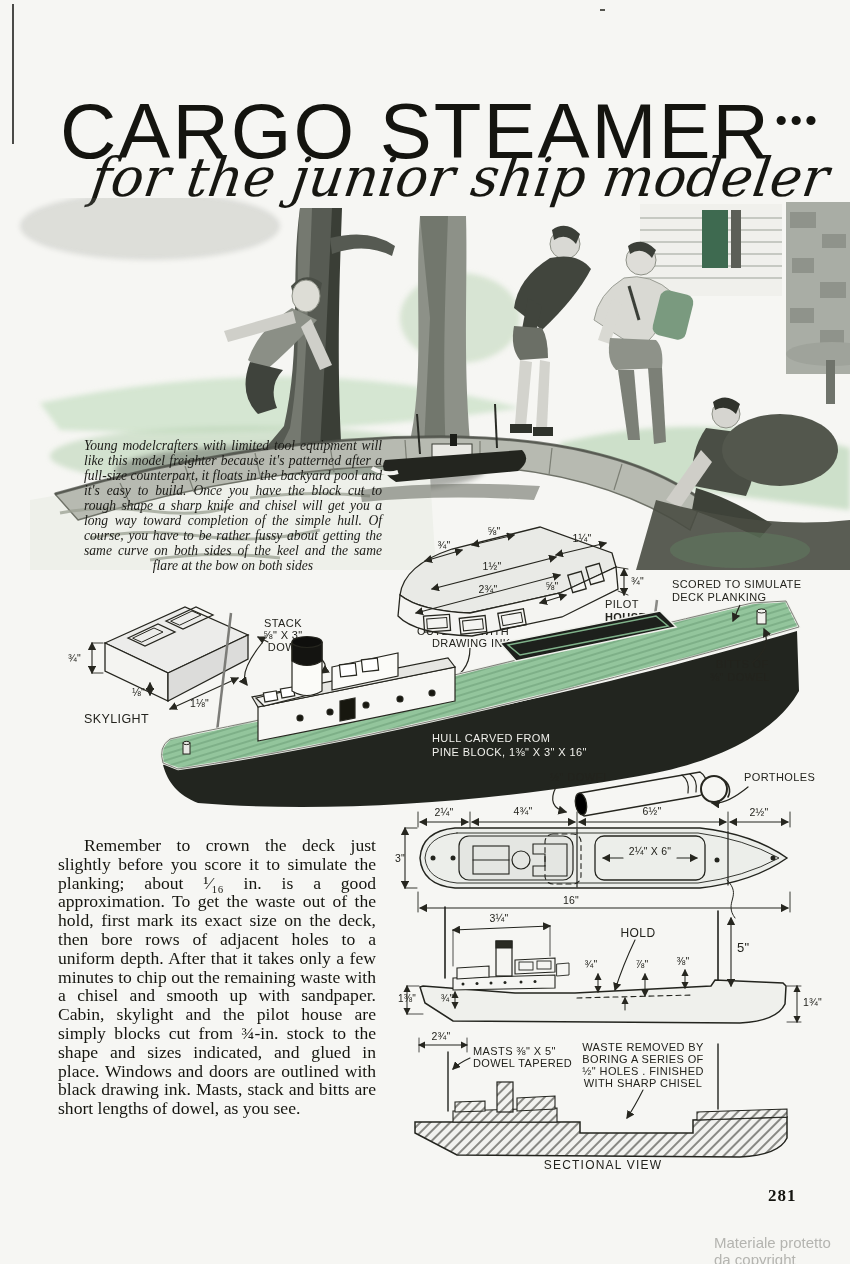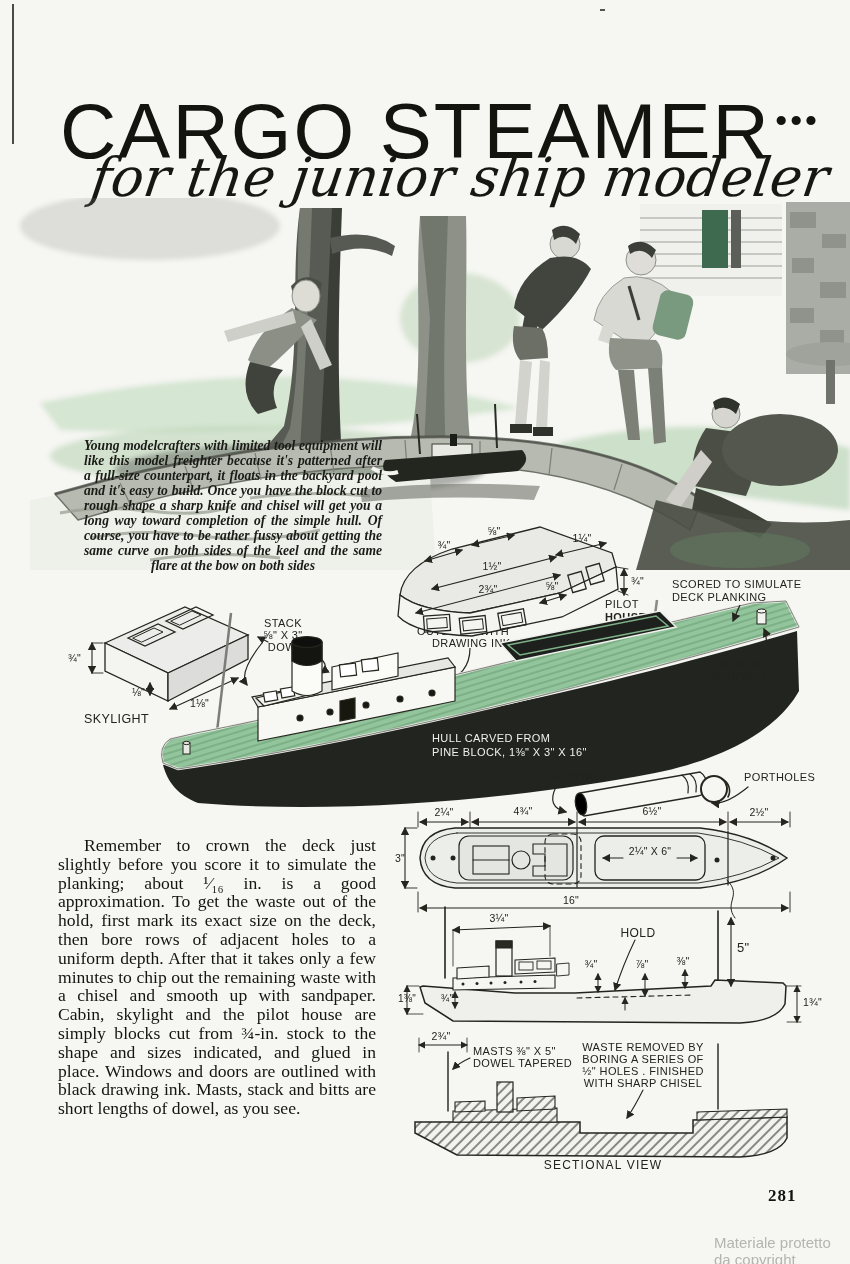--- a/index.html
+++ b/index.html
@@ -10,21 +10,21 @@
   .speck{position:absolute;background:#55554f;}
   
   .title-row{position:absolute;left:30px;right:0;top:86px;text-align:center;white-space:nowrap;}
   .title-main{font-family:"Liberation Sans",sans-serif;font-size:78px;font-weight:400;letter-spacing:2px;color:#14140f;}
   .title-dots{font-size:34px;letter-spacing:3px;color:#14140f;vertical-align:26px;}
   .subtitle{position:absolute;left:70px;right:0;top:146px;text-align:center;
             font-family:"DejaVu Serif","Liberation Serif",serif;font-style:italic;font-weight:500;
             font-size:54px;color:#171712;transform:skewX(-8deg);}
   
   .intro{position:absolute;left:84px;top:424px;width:298px;
-         font-family:"Liberation Serif",serif;font-style:italic;font-weight:bold;
+         font-family:"Liberation Serif",serif;font-style:italic;font-weight:normal;
          font-size:13.6px;line-height:15.1px;text-align:justify;text-align-last:center;color:#1a1a16;}
   
   .bodycopy{position:absolute;left:42px;top:820px;width:350px;
             font-family:"Liberation Serif",serif;font-size:17.6px;line-height:18.8px;
             text-align:justify;color:#15150f;}
   .bodycopy p{margin:16px;text-indent:26px;}
   .pageno{position:absolute;left:768px;top:1186px;font-family:"Liberation Serif",serif;
           font-weight:bold;font-size:17px;letter-spacing:1px;color:#14140f;}
   .watermark{position:absolute;left:714px;top:1234px;font-size:15px;color:#b4b4b0;}
   svg{position:absolute;}

